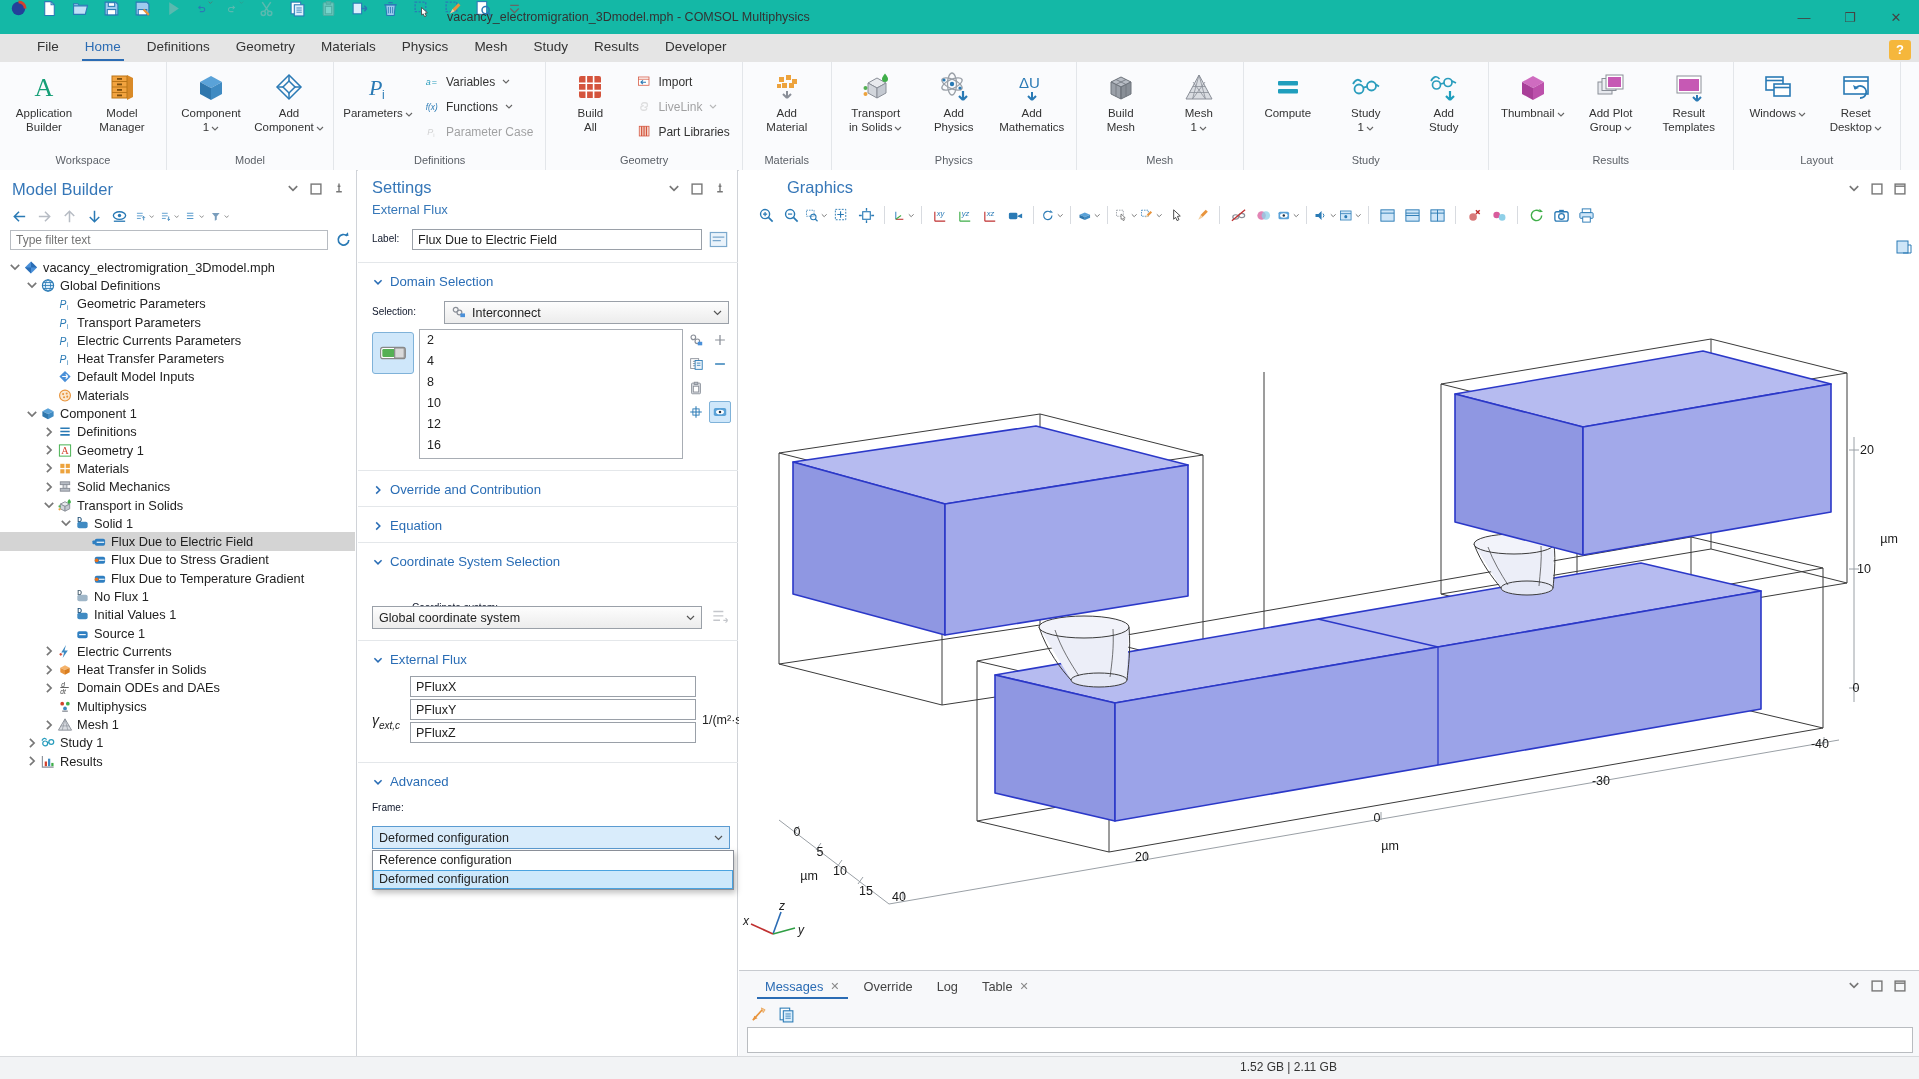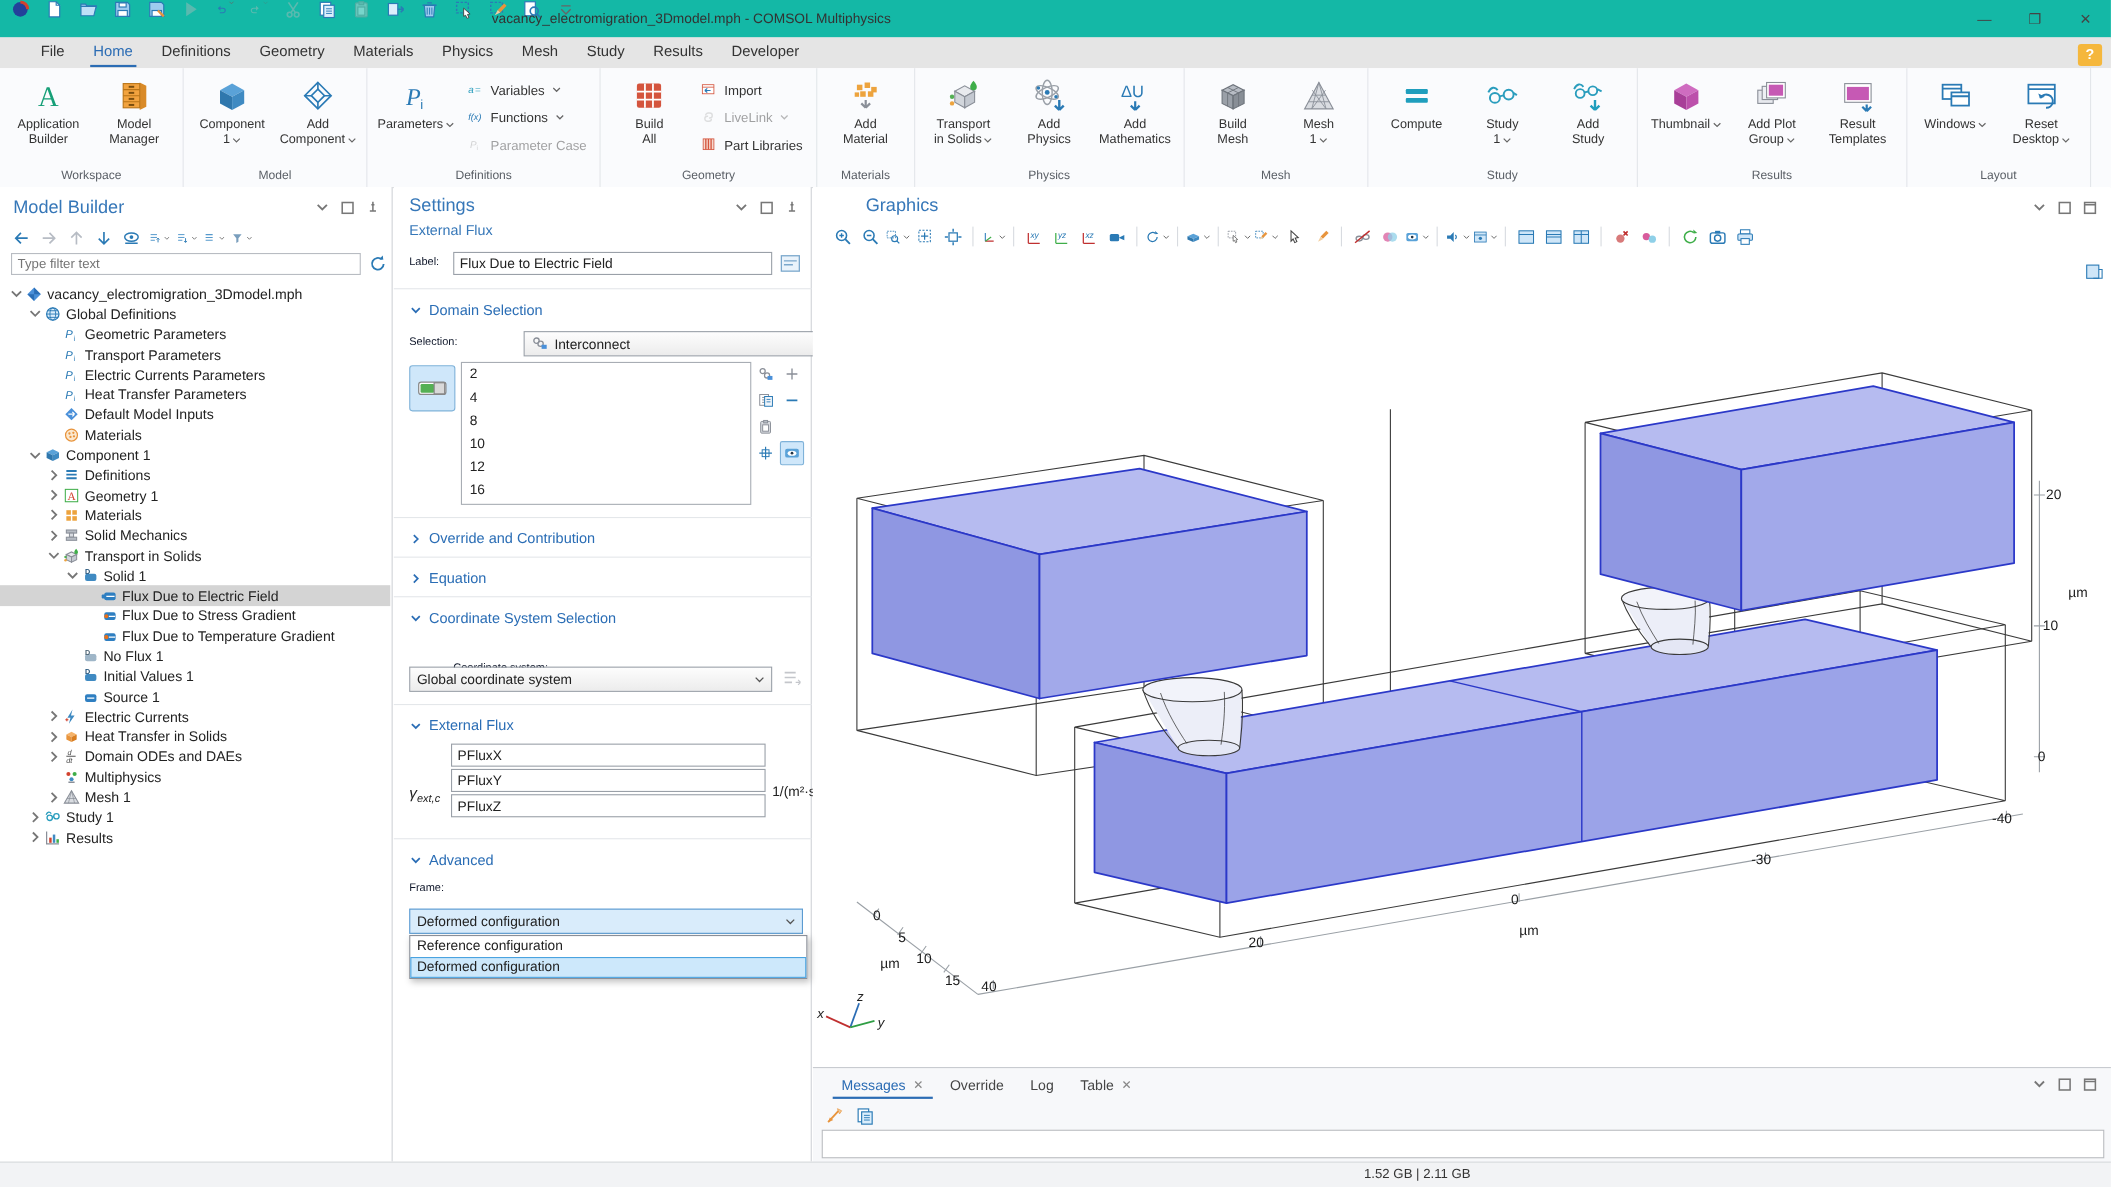--- a/index.html
+++ b/index.html
@@ -1207,21 +1207,21 @@
 
     <div class="abs sec-head" style="left:14px;top:104px;">
       <span class="texp">
           <svg viewBox="0 0 10 10">
             <path d="M2 3.5l3 3 3-3" fill="none" stroke="#2a6db5" stroke-width="1.3"></path>
           </svg>
         </span>
       <span>Domain Selection</span>
     </div>
     <div class="abs srow-label" style="left:14px;top:136px;">Selection:</div>
-    <div class="abs combo" style="left:86px;top:131px;width:285px;height:23px;margin-left:32px;">
+    <div class="abs combo" style="left:86px;top:131px;width:285px;height:23px;">
       <span class="ic" style="width:15px;height:13px;margin-right:6px;">
           <svg viewBox="0 0 16 14">
             <circle cx="5" cy="4" r="2.6" fill="none" stroke="#8a8f98" stroke-width="1.3"></circle>
             <circle cx="9" cy="7" r="2.6" fill="none" stroke="#8a8f98" stroke-width="1.3"></circle>
             <rect x="10" y="8" width="5" height="4" fill="#4a90d9"></rect>
           </svg>
         </span>
       <span>Interconnect</span>
       <svg class="carr" viewBox="0 0 9 6">
           <path d="M1 1l3.5 3.5L8 1" fill="none" stroke="#555" stroke-width="1.2"></path>

